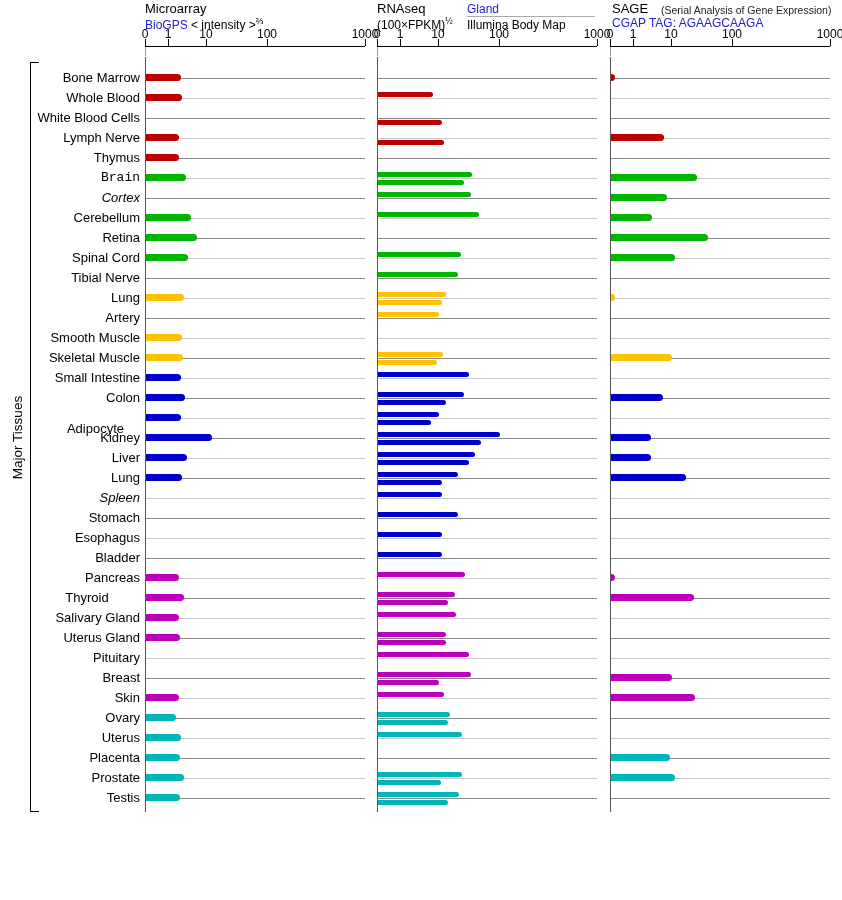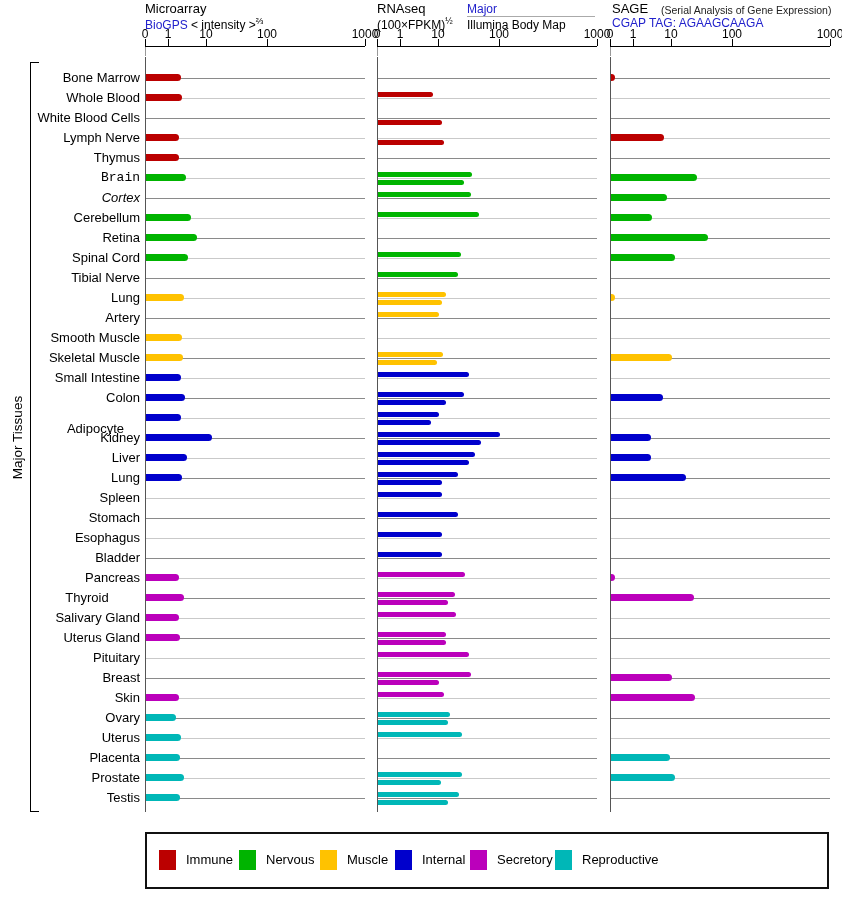--- a/index.html
+++ b/index.html
@@ -49,21 +49,21 @@
     <span class="link">BioGPS</span>
     <span>
       <span>&lt; intensity &gt;</span><sup>⅔</sup>
     </span>
   </div>
 
   <div class="abs panel-title" style="left:377px;top:1px;">RNAseq</div>
   <div class="abs panel-sub" style="left:377px;top:16px;">
     <span>(100×FPKM)</span><sup>½</sup>
   </div>
-  <div class="abs panel-sub link" style="left:467px;top:2px;">Major</div>
+  <div class="abs panel-sub link" style="left:467px;top:2px;">Gland</div>
   <div class="abs" style="left:467px;top:16px;width:128px;height:1px;background:#aaa;"></div>
   <div class="abs panel-sub" style="left:467px;top:18px;">Illumina Body Map</div>
 
   <div class="abs panel-title" style="left:612px;top:1px;">SAGE</div>
   <div class="abs small-note" style="left:661px;top:4px;">(Serial Analysis of Gene Expression)</div>
   <div class="abs panel-sub link" style="left:612px;top:16px;">CGAP TAG: AGAAGCAAGA</div>
 
   <div id="chart-area">
       <div class="abs ruler" style="left:145px;top:46px;width:220px;"></div>
       <div class="abs downtick" style="left:145px;top:47px;"></div>
@@ -236,21 +236,21 @@
       <div class="abs bar-thin" style="left:378px;top:460px;width:91.2px;background:#0000cc;"></div>
       <div class="abs bar-thick" style="left:611px;top:454px;width:40.1px;background:#0000cc;"></div>
       <div class="abs tissue-label" style="left:34px;top:470px;width:106px;">Lung</div>
       <div class="abs gl dark" style="left:146px;top:478px;width:219px;"></div>
       <div class="abs gl dark" style="left:378px;top:478px;width:219px;"></div>
       <div class="abs gl dark" style="left:611px;top:478px;width:219px;"></div>
       <div class="abs bar-thick" style="left:146px;top:474px;width:36.1px;background:#0000cc;"></div>
       <div class="abs bar-thin" style="left:378px;top:472px;width:79.6px;background:#0000cc;"></div>
       <div class="abs bar-thin" style="left:378px;top:480px;width:63.7px;background:#0000cc;"></div>
       <div class="abs bar-thick" style="left:611px;top:474px;width:75.3px;background:#0000cc;"></div>
-      <div class="abs tissue-label" style="left:34px;top:490px;width:106px;">Spleen</div>
+      <div class="abs tissue-label" style="left:34px;top:490px;width:106px;font-style:italic;">Spleen</div>
       <div class="abs gl light" style="left:146px;top:498px;width:219px;"></div>
       <div class="abs gl light" style="left:378px;top:498px;width:219px;"></div>
       <div class="abs gl light" style="left:611px;top:498px;width:219px;"></div>
       <div class="abs bar-thin" style="left:378px;top:492px;width:63.7px;background:#0000cc;"></div>
       <div class="abs tissue-label" style="left:34px;top:510px;width:106px;">Stomach</div>
       <div class="abs gl dark" style="left:146px;top:518px;width:219px;"></div>
       <div class="abs gl dark" style="left:378px;top:518px;width:219px;"></div>
       <div class="abs gl dark" style="left:611px;top:518px;width:219px;"></div>
       <div class="abs bar-thin" style="left:378px;top:512px;width:79.6px;background:#0000cc;"></div>
       <div class="abs tissue-label" style="left:34px;top:530px;width:106px;">Esophagus</div>
@@ -339,27 +339,13 @@
       <div class="abs bar-thick" style="left:611px;top:774px;width:63.7px;background:#00b7b7;"></div>
       <div class="abs tissue-label" style="left:34px;top:790px;width:106px;">Testis</div>
       <div class="abs gl dark" style="left:146px;top:798px;width:219px;"></div>
       <div class="abs gl dark" style="left:378px;top:798px;width:219px;"></div>
       <div class="abs gl dark" style="left:611px;top:798px;width:219px;"></div>
       <div class="abs bar-thick" style="left:146px;top:794px;width:33.7px;background:#00b7b7;"></div>
       <div class="abs bar-thin" style="left:378px;top:792px;width:80.9px;background:#00b7b7;"></div>
       <div class="abs bar-thin" style="left:378px;top:800px;width:70.1px;background:#00b7b7;"></div>
     </div>
 
-  <div class="abs" id="legend-box" style="left:145px;top:832px;width:680px;height:53px;">
-      <div class="abs legend-swatch" style="left:12px;top:16px;background:#bb0000;"></div>
-      <div class="abs legend-label" style="left:39px;top:16px;">Immune</div>
-      <div class="abs legend-swatch" style="left:92px;top:16px;background:#00b400;"></div>
-      <div class="abs legend-label" style="left:119px;top:16px;">Nervous</div>
-      <div class="abs legend-swatch" style="left:173px;top:16px;background:#ffc200;"></div>
-      <div class="abs legend-label" style="left:200px;top:16px;">Muscle</div>
-      <div class="abs legend-swatch" style="left:248px;top:16px;background:#0000cc;"></div>
-      <div class="abs legend-label" style="left:275px;top:16px;">Internal</div>
-      <div class="abs legend-swatch" style="left:323px;top:16px;background:#bb00bb;"></div>
-      <div class="abs legend-label" style="left:350px;top:16px;">Secretory</div>
-      <div class="abs legend-swatch" style="left:408px;top:16px;background:#00b7b7;"></div>
-      <div class="abs legend-label" style="left:435px;top:16px;">Reproductive</div>
-    </div>
 </div>
 
 </body></html>

